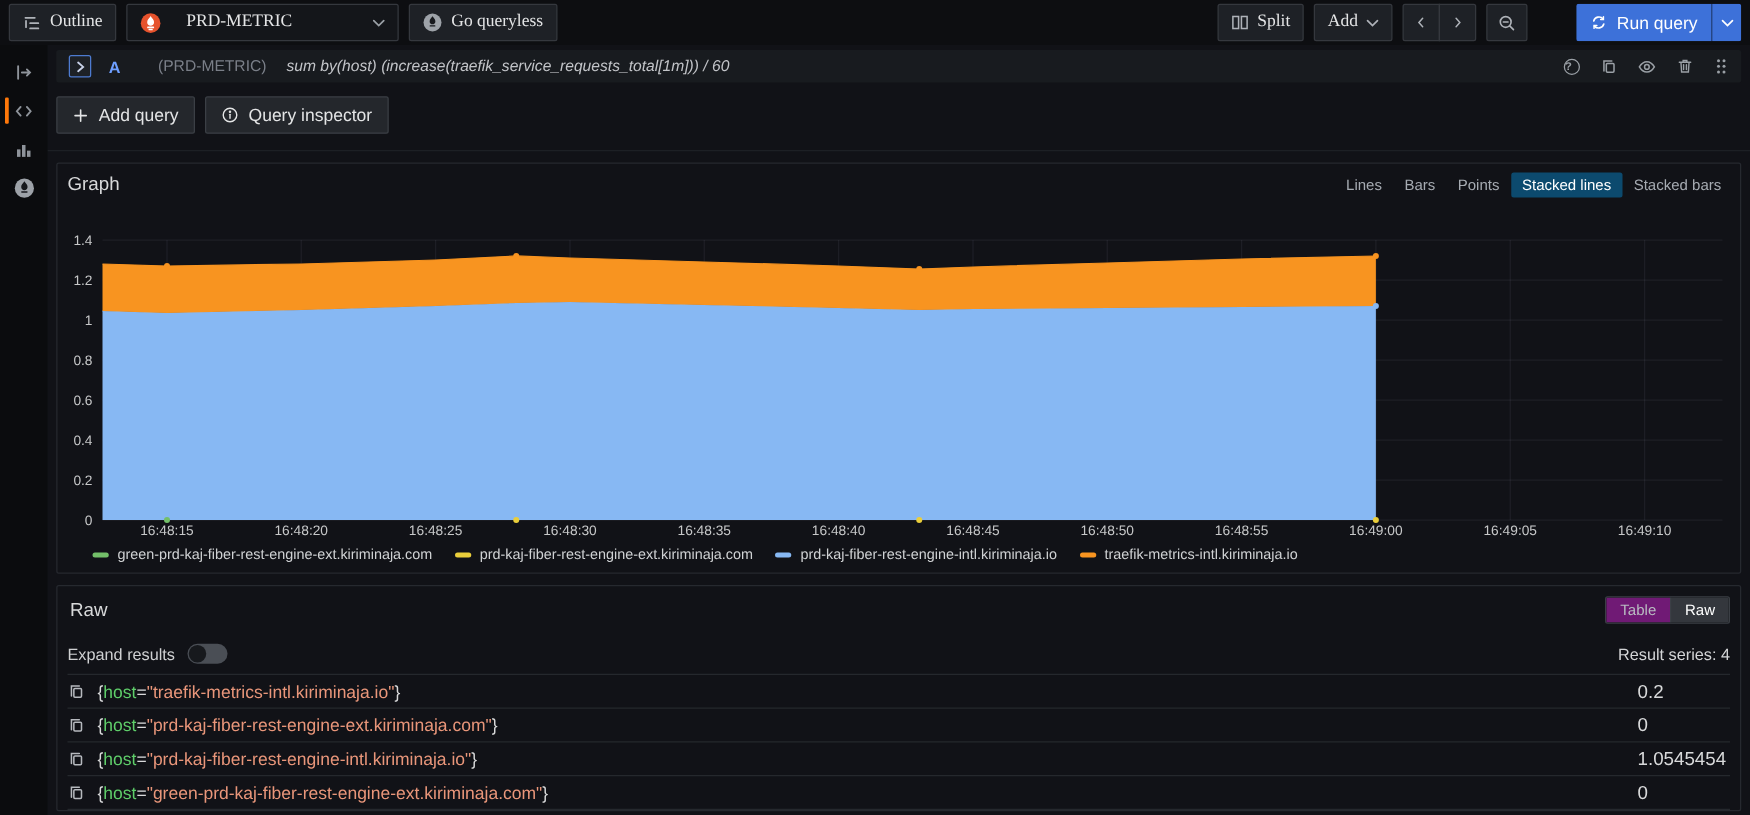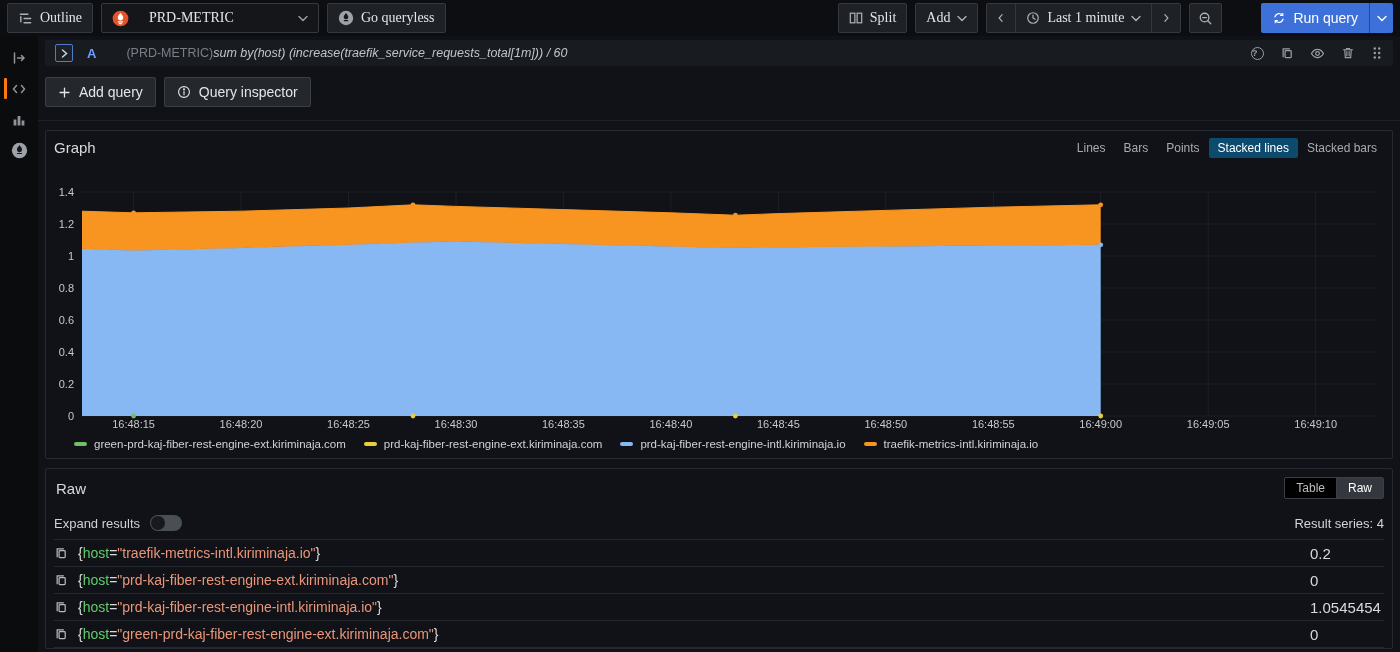--- a/index.html
+++ b/index.html
@@ -39,21 +39,21 @@
   .main { flex:1; background:#111217; overflow:hidden; }
 
   
   .query-row { margin:4px 7px 0; height:26px; background:#181b1f; border-radius:2px;
     display:flex; align-items:center; padding:0 10px; }
   .disclosure { width:18px; height:18px; border:1px solid #4d7bd0; border-radius:2px;
     display:flex; align-items:center; justify-content:center; color:#c8d2e8;
     background:#1d2126; cursor:pointer; flex:none; }
   .refid { color:#6e9fff; font-size:13px; font-weight:600; margin-left:14px; }
   .qhint { font-size:12.5px; color:#7a7f88; margin-left:30px; }
-  .qexpr { font-style:italic; font-size:12.5px; color:#c2c4c8; margin-left:0; }
+  .qexpr { font-style:italic; font-size:12.5px; color:#c2c4c8; margin-left:16px; }
   .qicons { margin-left:auto; display:flex; align-items:center; gap:16px; color:#9aa0a6; }
   .qicons .ic { cursor:pointer; display:inline-flex; }
   .help-dot { width:13px; height:13px; border:1.2px solid #9aa0a6; border-radius:50%;
     font-size:9px; line-height:11px; text-align:center; font-weight:700; }
 
   
   .actions { margin:11px 7px 0; display:flex; gap:8px; }
   .abtn { display:inline-flex; align-items:center; gap:8px; height:30px; padding:0 12px;
     background:#24272c; border:1px solid #3b3f45; border-radius:2px; color:#e4e5e6;
     font-size:14px; font-weight:500; cursor:pointer; }
@@ -72,21 +72,21 @@
   .legend { display:flex; flex-wrap:wrap; gap:4px 18px; padding:4px 0 2px 22px;align-items:center; }
   .legend-item { display:flex; align-items:center; gap:7px; font-size:11.5px;
     color:#d0d2d4; cursor:pointer; }
   .legend-swatch { width:13px; height:4px; border-radius:2px; flex:none; }
 
   
   .raw-panel { padding:8px 8px 0; }
   .tab-group { margin-left:auto; display:flex; border:1px solid #3b3f45; border-radius:2px;
     overflow:hidden; }
   .tab-opt { font-size:12px; padding:3px 11px; cursor:pointer; color:#b9bdc2;
-    background:#000000; }
+    background:#701a75; }
   .tab-opt.active { background:#34373d; color:#fff; border-left:1px solid #3b3f45; }
   .raw-controls { margin-top:16px; display:flex; align-items:center; font-size:13px;
     color:#cfd0d2; }
   .toggle { width:32px; height:16px; background:#4a4e55; border-radius:8px; margin-left:10px;
     position:relative; cursor:pointer; }
   .toggle .knob { position:absolute; left:1px; top:1px; width:14px; height:14px;
     border-radius:50%; background:#17191d; }
   .result-count { margin-left:auto; color:#d3d4d6; }
   .rows { margin-top:8px; border-top:1px solid #25282d; }
   .result-row { display:flex; align-items:center; height:27px; border-bottom:1px solid #25282d;
@@ -157,34 +157,20 @@
             <polyline points="1,1.5 5,5.5 9,1.5"></polyline>
           </svg>
       </span>
     </button>
 
     <div class="btn-group">
       <button class="tbtn sq">
         <span class="ico">
           <svg width="12" height="12" viewBox="0 0 16 16" fill="none" stroke="currentColor" stroke-width="1.6" stroke-linecap="round">
               <polyline points="9.5,3.5 5.5,8 9.5,12.5"></polyline>
-            </svg>
-        </span>
-      </button>
-      <button class="tbtn">
-        <span class="ico">
-          <svg width="14" height="14" viewBox="0 0 16 16" fill="none" stroke="currentColor" stroke-width="1.4" stroke-linecap="round">
-              <circle cx="8" cy="8" r="6"></circle>
-              <path d="M8 4.6V8l2.4 1.5"></path>
-            </svg>
-        </span>
-        <span>Last 1 minute</span>
-        <span class="ico">
-          <svg width="10" height="7" viewBox="0 0 10 7" fill="none" stroke="currentColor" stroke-width="1.4" stroke-linecap="round">
-              <polyline points="1,1.5 5,5.5 9,1.5"></polyline>
             </svg>
         </span>
       </button>
       <button class="tbtn sq">
         <span class="ico">
           <svg width="12" height="12" viewBox="0 0 16 16" fill="none" stroke="currentColor" stroke-width="1.6" stroke-linecap="round">
               <polyline points="6.5,3.5 10.5,8 6.5,12.5"></polyline>
             </svg>
         </span>
       </button>

